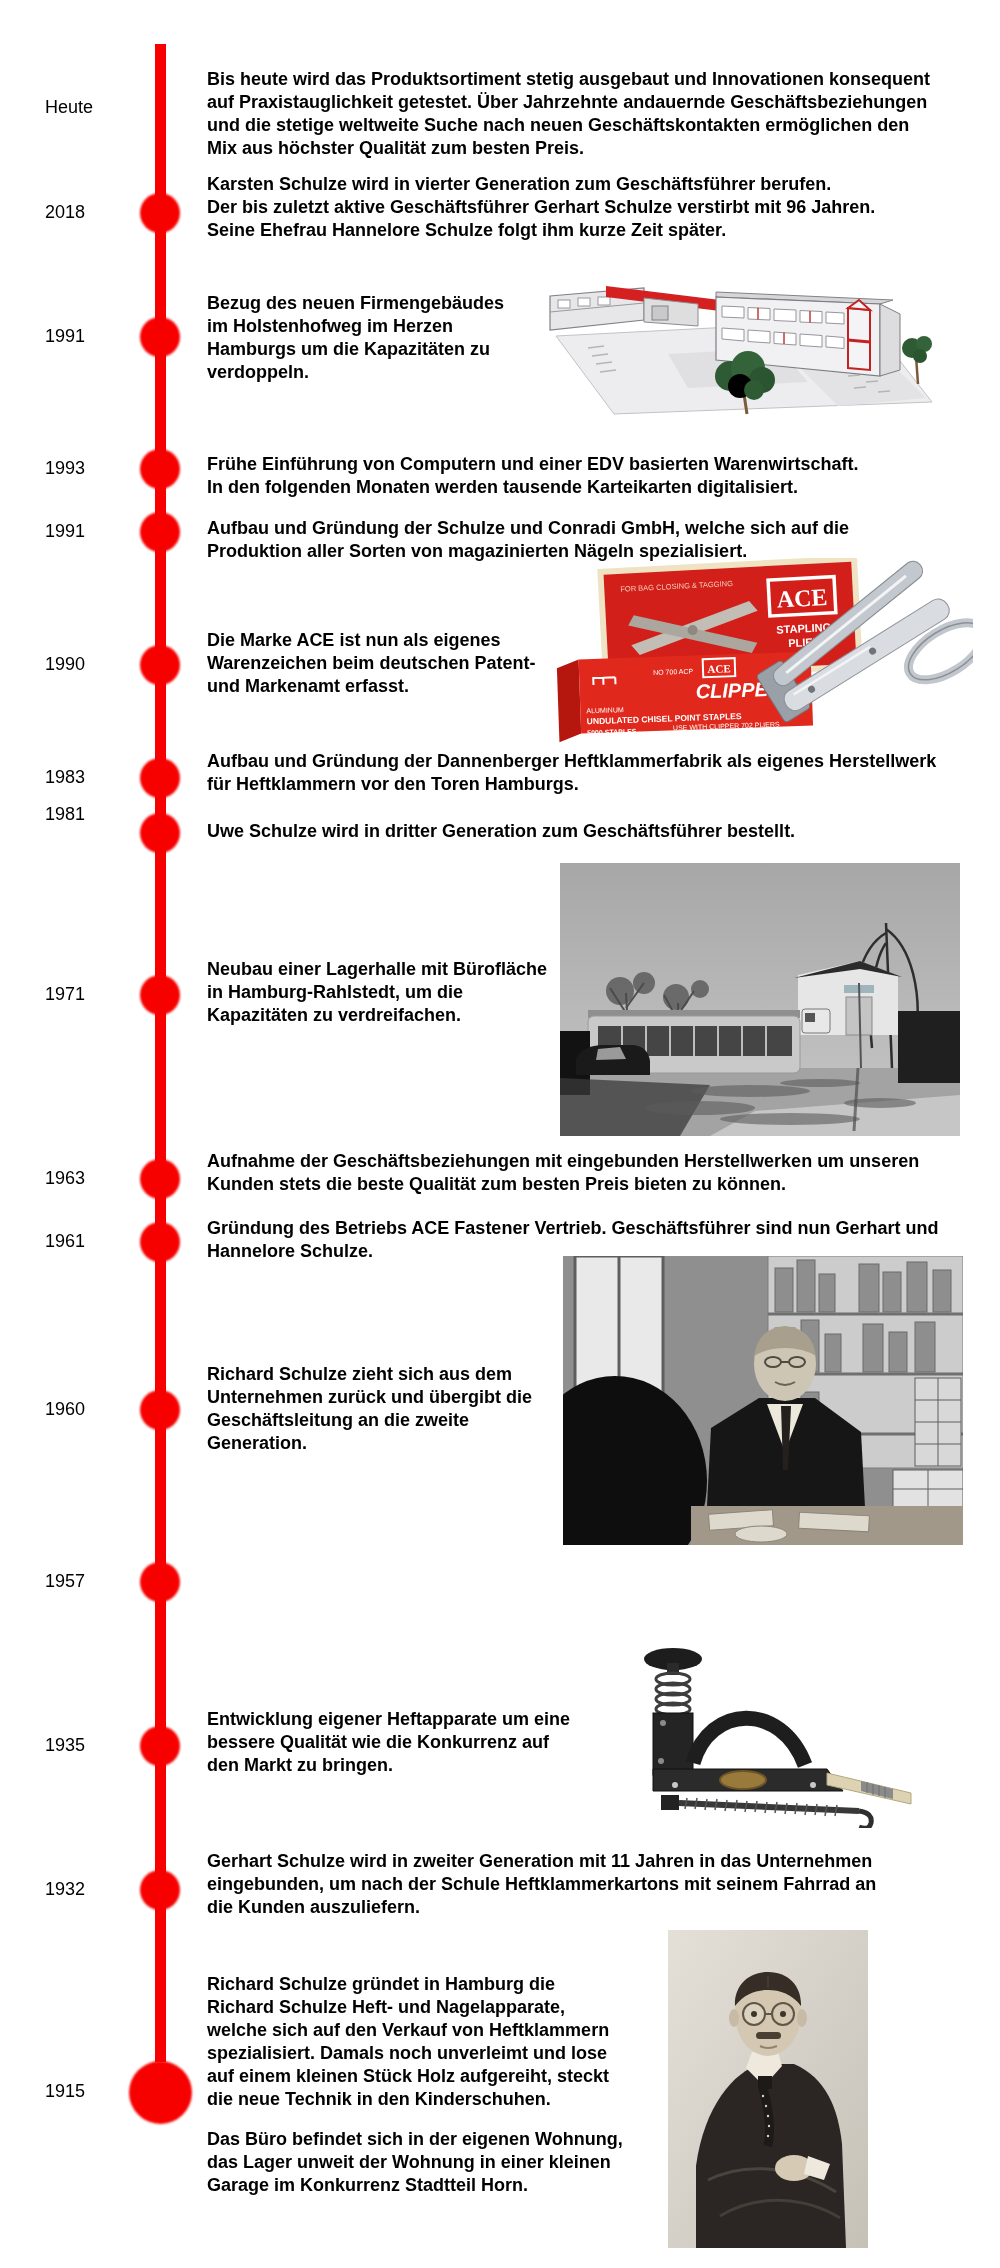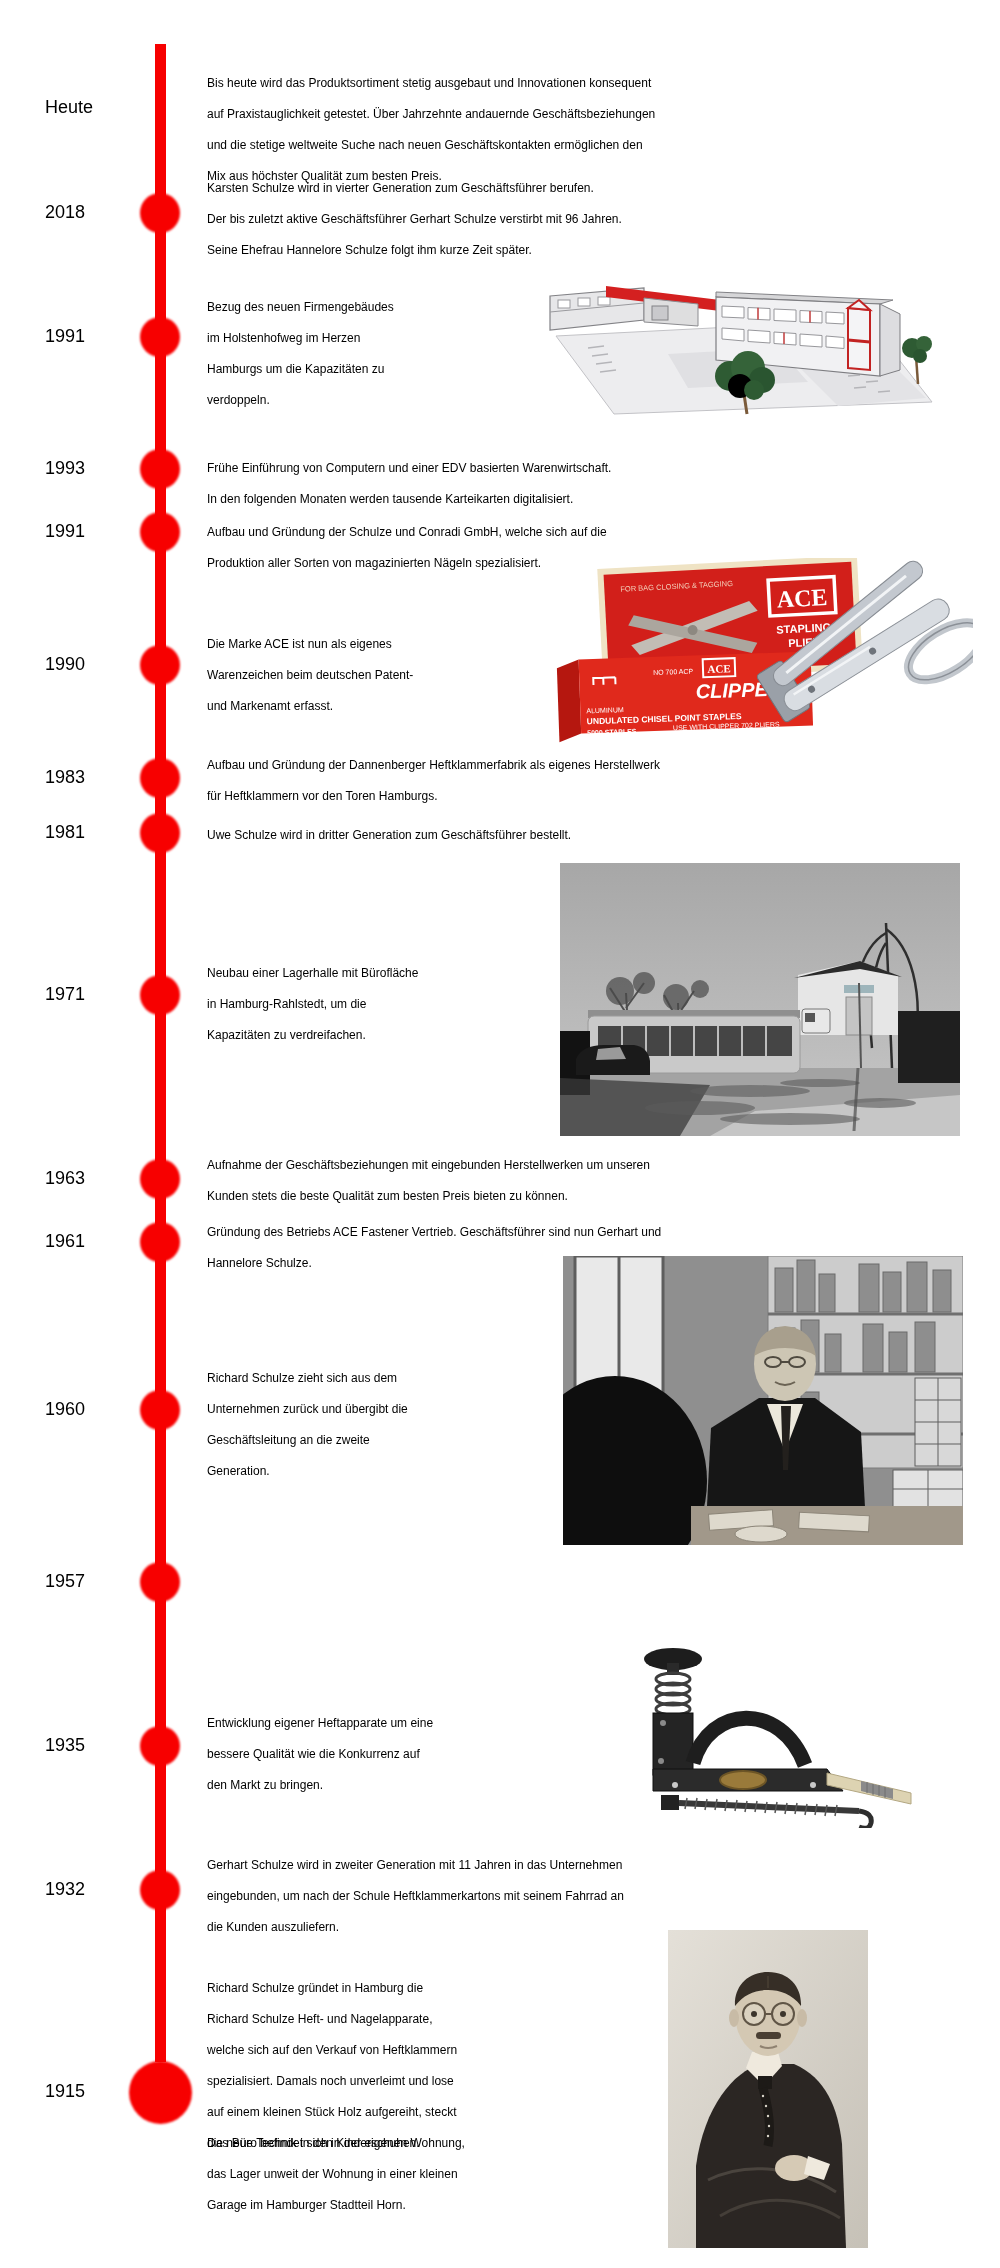--- a/index.html
+++ b/index.html
@@ -6,41 +6,41 @@
   #canvas{
     position:relative;width:1000px;height:2268px;background:#ffffff;overflow:hidden;
     font-family:"Liberation Sans",sans-serif;color:#000;
   }
   .tl-line{position:absolute;left:155px;width:11px;background:#f70000;filter:blur(.5px);}
   .dot{position:absolute;left:140px;width:40px;height:40px;border-radius:50%;
        background:#f70000;filter:blur(1.2px);}
   .dot-big{position:absolute;left:129px;width:63px;height:63px;border-radius:50%;
        background:#f70000;filter:blur(1.2px);}
   .year{position:absolute;left:45px;width:110px;font-size:18px;line-height:22px;white-space:nowrap;}
-  .etext{position:absolute;left:207px;width:780px;font-size:12px;line-height:31px;white-space:pre-line;}
+  .etext{position:absolute;left:207px;width:780px;font-size:18px;line-height:23px;white-space:pre-line;font-weight:bold;}
   .img{position:absolute;}
   svg{display:block;}
   svg text{font-family:"Liberation Sans",sans-serif;}
   .serif{font-family:"Liberation Serif",serif;}
 </style>
 </head>
 <body>
 
 <div id="canvas">
 
   <div class="tl-line" style="top:44px;height:2018px;"></div>
 
   <div class="year" style="top:96px">Heute</div>
   <div class="year" style="top:201px">2018</div>
   <div class="year" style="top:325px">1991</div>
   <div class="year" style="top:457px">1993</div>
   <div class="year" style="top:520px">1991</div>
   <div class="year" style="top:653px">1990</div>
   <div class="year" style="top:766px">1983</div>
-  <div class="year" style="top:821px">1981</div>
+  <div class="year" style="top:803px">1981</div>
   <div class="year" style="top:983px">1971</div>
   <div class="year" style="top:1167px">1963</div>
   <div class="year" style="top:1230px">1961</div>
   <div class="year" style="top:1398px">1960</div>
   <div class="year" style="top:1570px">1957</div>
   <div class="year" style="top:1734px">1935</div>
   <div class="year" style="top:1878px">1932</div>
   <div class="year" style="top:2080px">1915</div>
 
   <div class="dot" style="top:193px"></div>
@@ -98,21 +98,21 @@
 eingebunden, um nach der Schule Heftklammerkartons mit seinem Fahrrad an
 die Kunden auszuliefern.</div>
   <div class="etext" style="top:1973px">Richard Schulze gründet in Hamburg die
 Richard Schulze Heft- und Nagelapparate,
 welche sich auf den Verkauf von Heftklammern
 spezialisiert. Damals noch unverleimt und lose
 auf einem kleinen Stück Holz aufgereiht, steckt
 die neue Technik in den Kinderschuhen.</div>
   <div class="etext" style="top:2128px">Das Büro befindet sich in der eigenen Wohnung,
 das Lager unweit der Wohnung in einer kleinen
-Garage im Hamburger Stadtteil Horn.</div>
+Garage im Konkurrenz Stadtteil Horn.</div>
 
   <div class="img" style="left:548px;top:256px">
     <svg width="392" height="162" viewBox="0 0 392 162">
       <polygon points="8,80 320,64 384,146 66,158" fill="#ededef" stroke="#c2c2c6" stroke-width="1"></polygon>
       <polygon points="120,98 230,92 260,126 140,132" fill="#e0e0e3"></polygon>
       <polygon points="250,110 340,104 378,142 290,150" fill="#e3e3e6"></polygon>
       <g stroke="#b5b5b9" stroke-width="1.5">
         <line x1="40" y1="92" x2="56" y2="90"></line>
           <line x1="44" y1="100" x2="60" y2="98"></line>
         <line x1="48" y1="108" x2="64" y2="106"></line>

